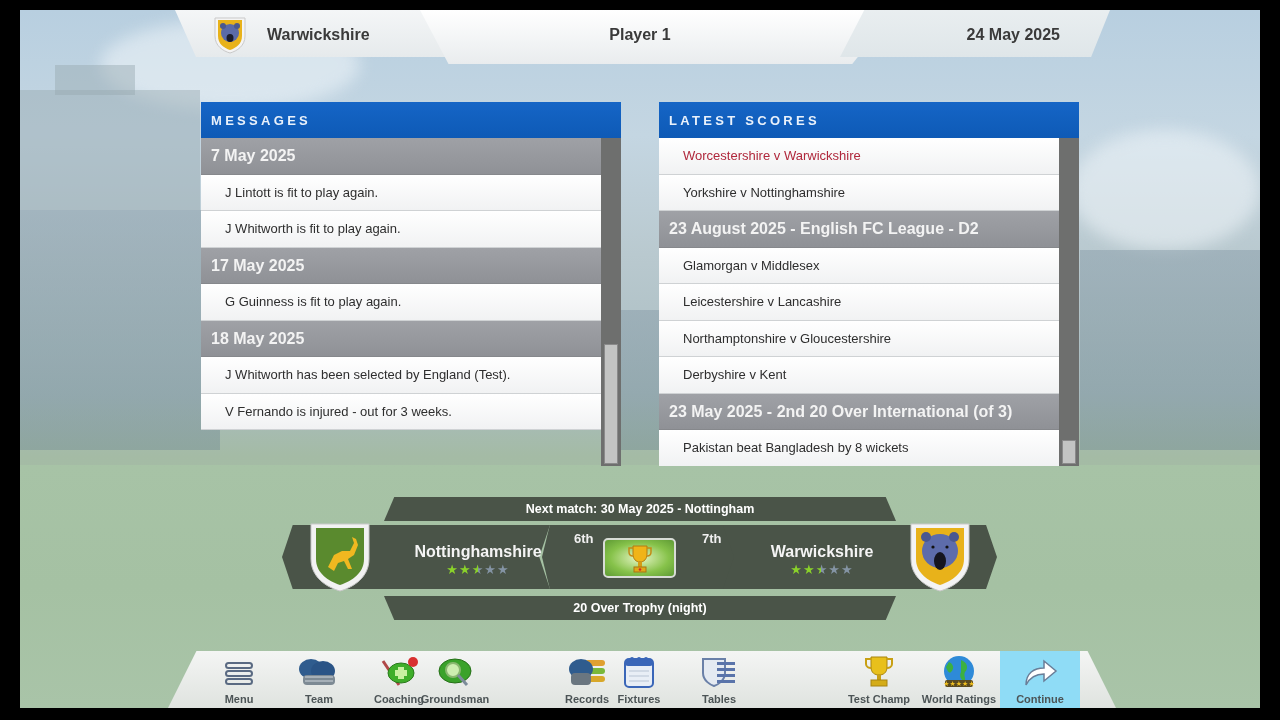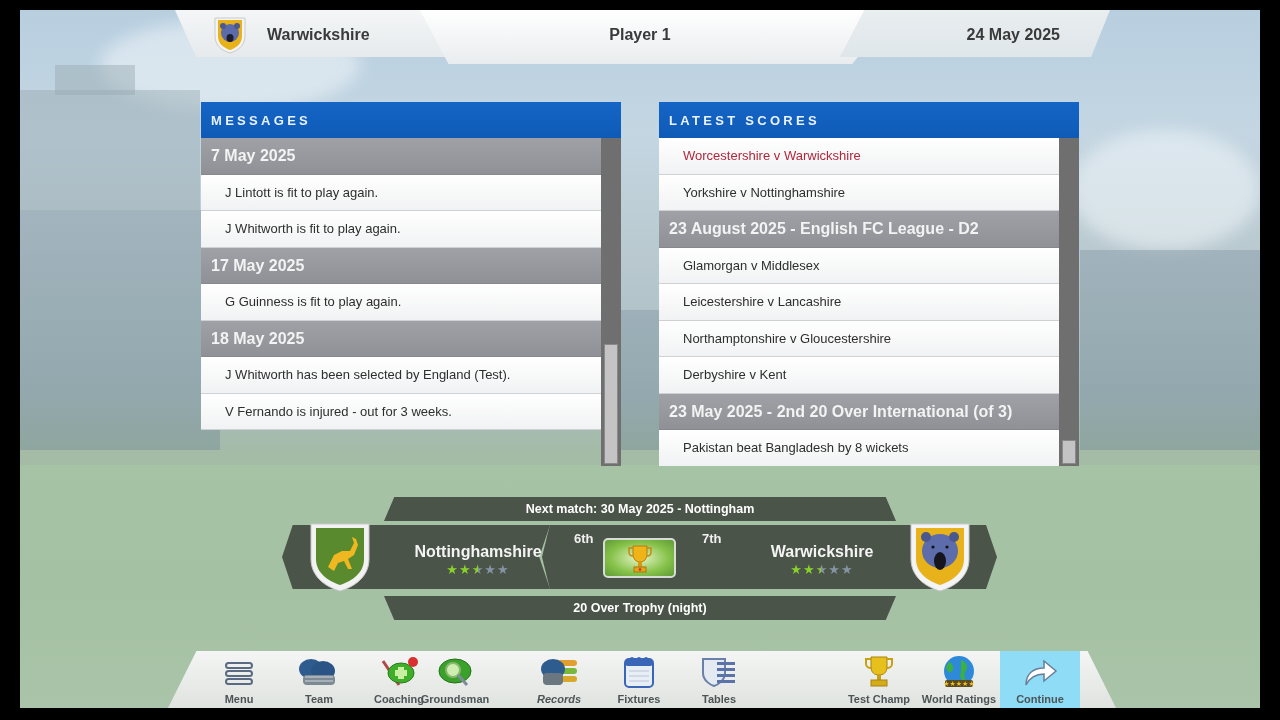--- a/index.html
+++ b/index.html
@@ -243,21 +243,21 @@
 
   <div class="tb-btn" style="left:395px;">
     <svg class="tb-icon" viewBox="0 0 44 34">
       <ellipse cx="22" cy="16" rx="16" ry="12" fill="#3aa22a" stroke="#267018"></ellipse>
       <circle cx="20" cy="15" r="7" fill="#cdeeb0" stroke="#8ab870" stroke-width="2"></circle>
       <line x1="25" y1="20" x2="34" y2="30" stroke="#7c8c9a" stroke-width="3"></line>
     </svg>
     <div class="tb-label">Groundsman</div>
   </div>
 
-  <div class="tb-btn" style="left:499px;font-style:italic;">
+  <div class="tb-btn" style="left:527px;">
     <svg class="tb-icon" viewBox="0 0 44 34">
       <rect x="20" y="5" width="20" height="6" rx="3" fill="#e0a030"></rect>
       <rect x="20" y="13" width="20" height="6" rx="3" fill="#7ab83a"></rect>
       <rect x="20" y="21" width="20" height="6" rx="3" fill="#d8a82a"></rect>
       <ellipse cx="16" cy="14" rx="12" ry="10" fill="#2f5c8e"></ellipse>
       <rect x="6" y="18" width="20" height="12" rx="4" fill="#6a7680"></rect>
     </svg>
     <div class="tb-label">Records</div>
   </div>
 

